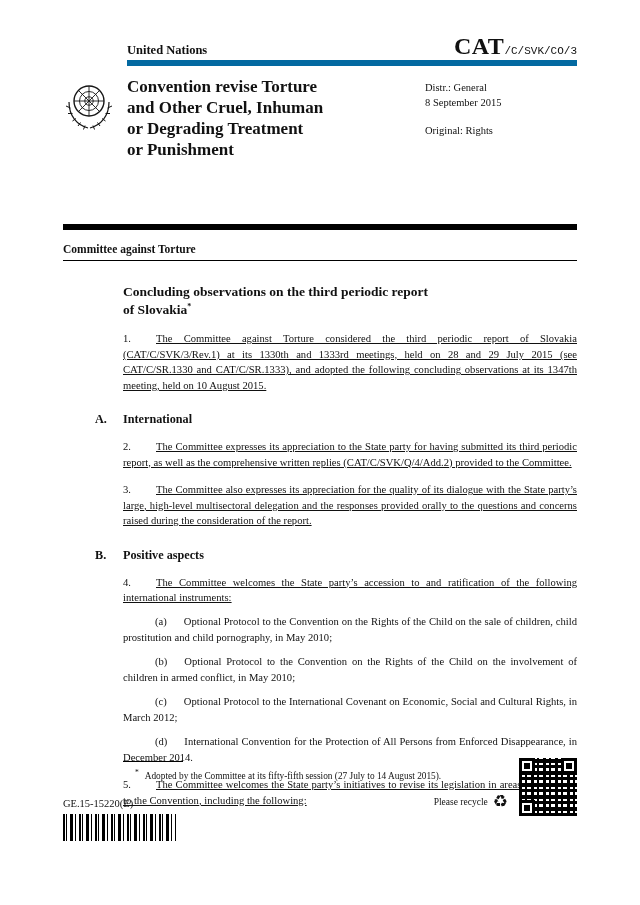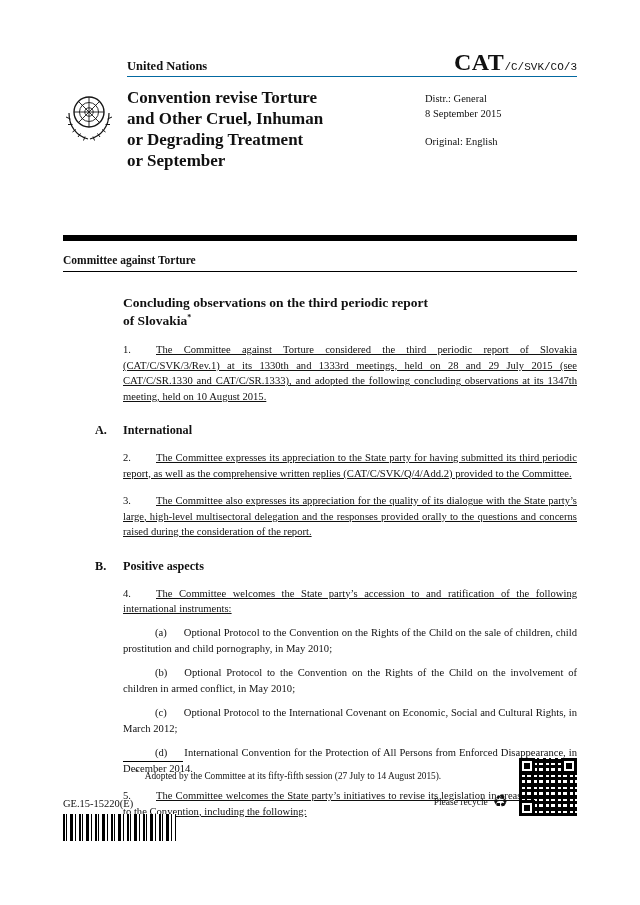--- a/index.html
+++ b/index.html
@@ -9,23 +9,23 @@
     margin:0 auto;
     background:#fff;
     outline:1px solid #d6d6d6;
     font-family:"Liberation Serif","DejaVu Serif",serif;
     color:#111;
     overflow:hidden;
   }
 
   
   .masthead {
-    margin:50px 63px 0 127px;
+    margin:34px 63px 0 127px;
     display:flex; justify-content:space-between; align-items:flex-end;
-    border-bottom:1px solid #0369a1;
+    border-bottom:6px solid #0369a1;
     padding-bottom:2px;
   }
   .org-name { font-size:12.5px; font-weight:bold; }
   .doc-symbol { line-height:1; white-space:nowrap; }
   .sym-main { font-size:24px; font-weight:bold; letter-spacing:0.5px; }
   .sym-rest { font-size:11px;font-family:Liberation Mono, monospace; }
 
   
   .header-body { position:relative; min-height:148px; margin-top:10px; }
   .emblem { position:absolute; left:62px; top:2px; width:54px; height:54px; }
@@ -119,27 +119,27 @@
         <path d="M47 24 C 47 38 39 47 28 50" stroke-width="1.2"></path>
         <path d="M8.5 30 l-4.5 -2 M10.5 35.5 l-4.5 0 M14 40.5 l-3.5 2.5 M18.5 44.5 l-2.5 3.5 M23 47.5 l-1.5 4" stroke-width="1"></path>
         <path d="M45.5 30 l4.5 -2 M43.5 35.5 l4.5 0 M40 40.5 l3.5 2.5 M35.5 44.5 l2.5 3.5 M31 47.5 l1.5 4" stroke-width="1"></path>
       </g>
     </svg>
 
     <div class="conv-title">
       <div>Convention revise Torture</div>
       <div>and Other Cruel, Inhuman</div>
       <div>or Degrading Treatment</div>
-      <div>or September</div>
+      <div>or Punishment</div>
     </div>
 
     <div class="distr-block">
       <div>Distr.: General</div>
       <div>8 September 2015</div>
-      <div class="distr-original">Original: English</div>
+      <div class="distr-original">Original: Rights</div>
     </div>
   </div>
 
   <div class="thick-bar"></div>
 
   <div class="committee">Committee against Torture</div>
   <div class="thin-rule"></div>
 
   <main>
 

